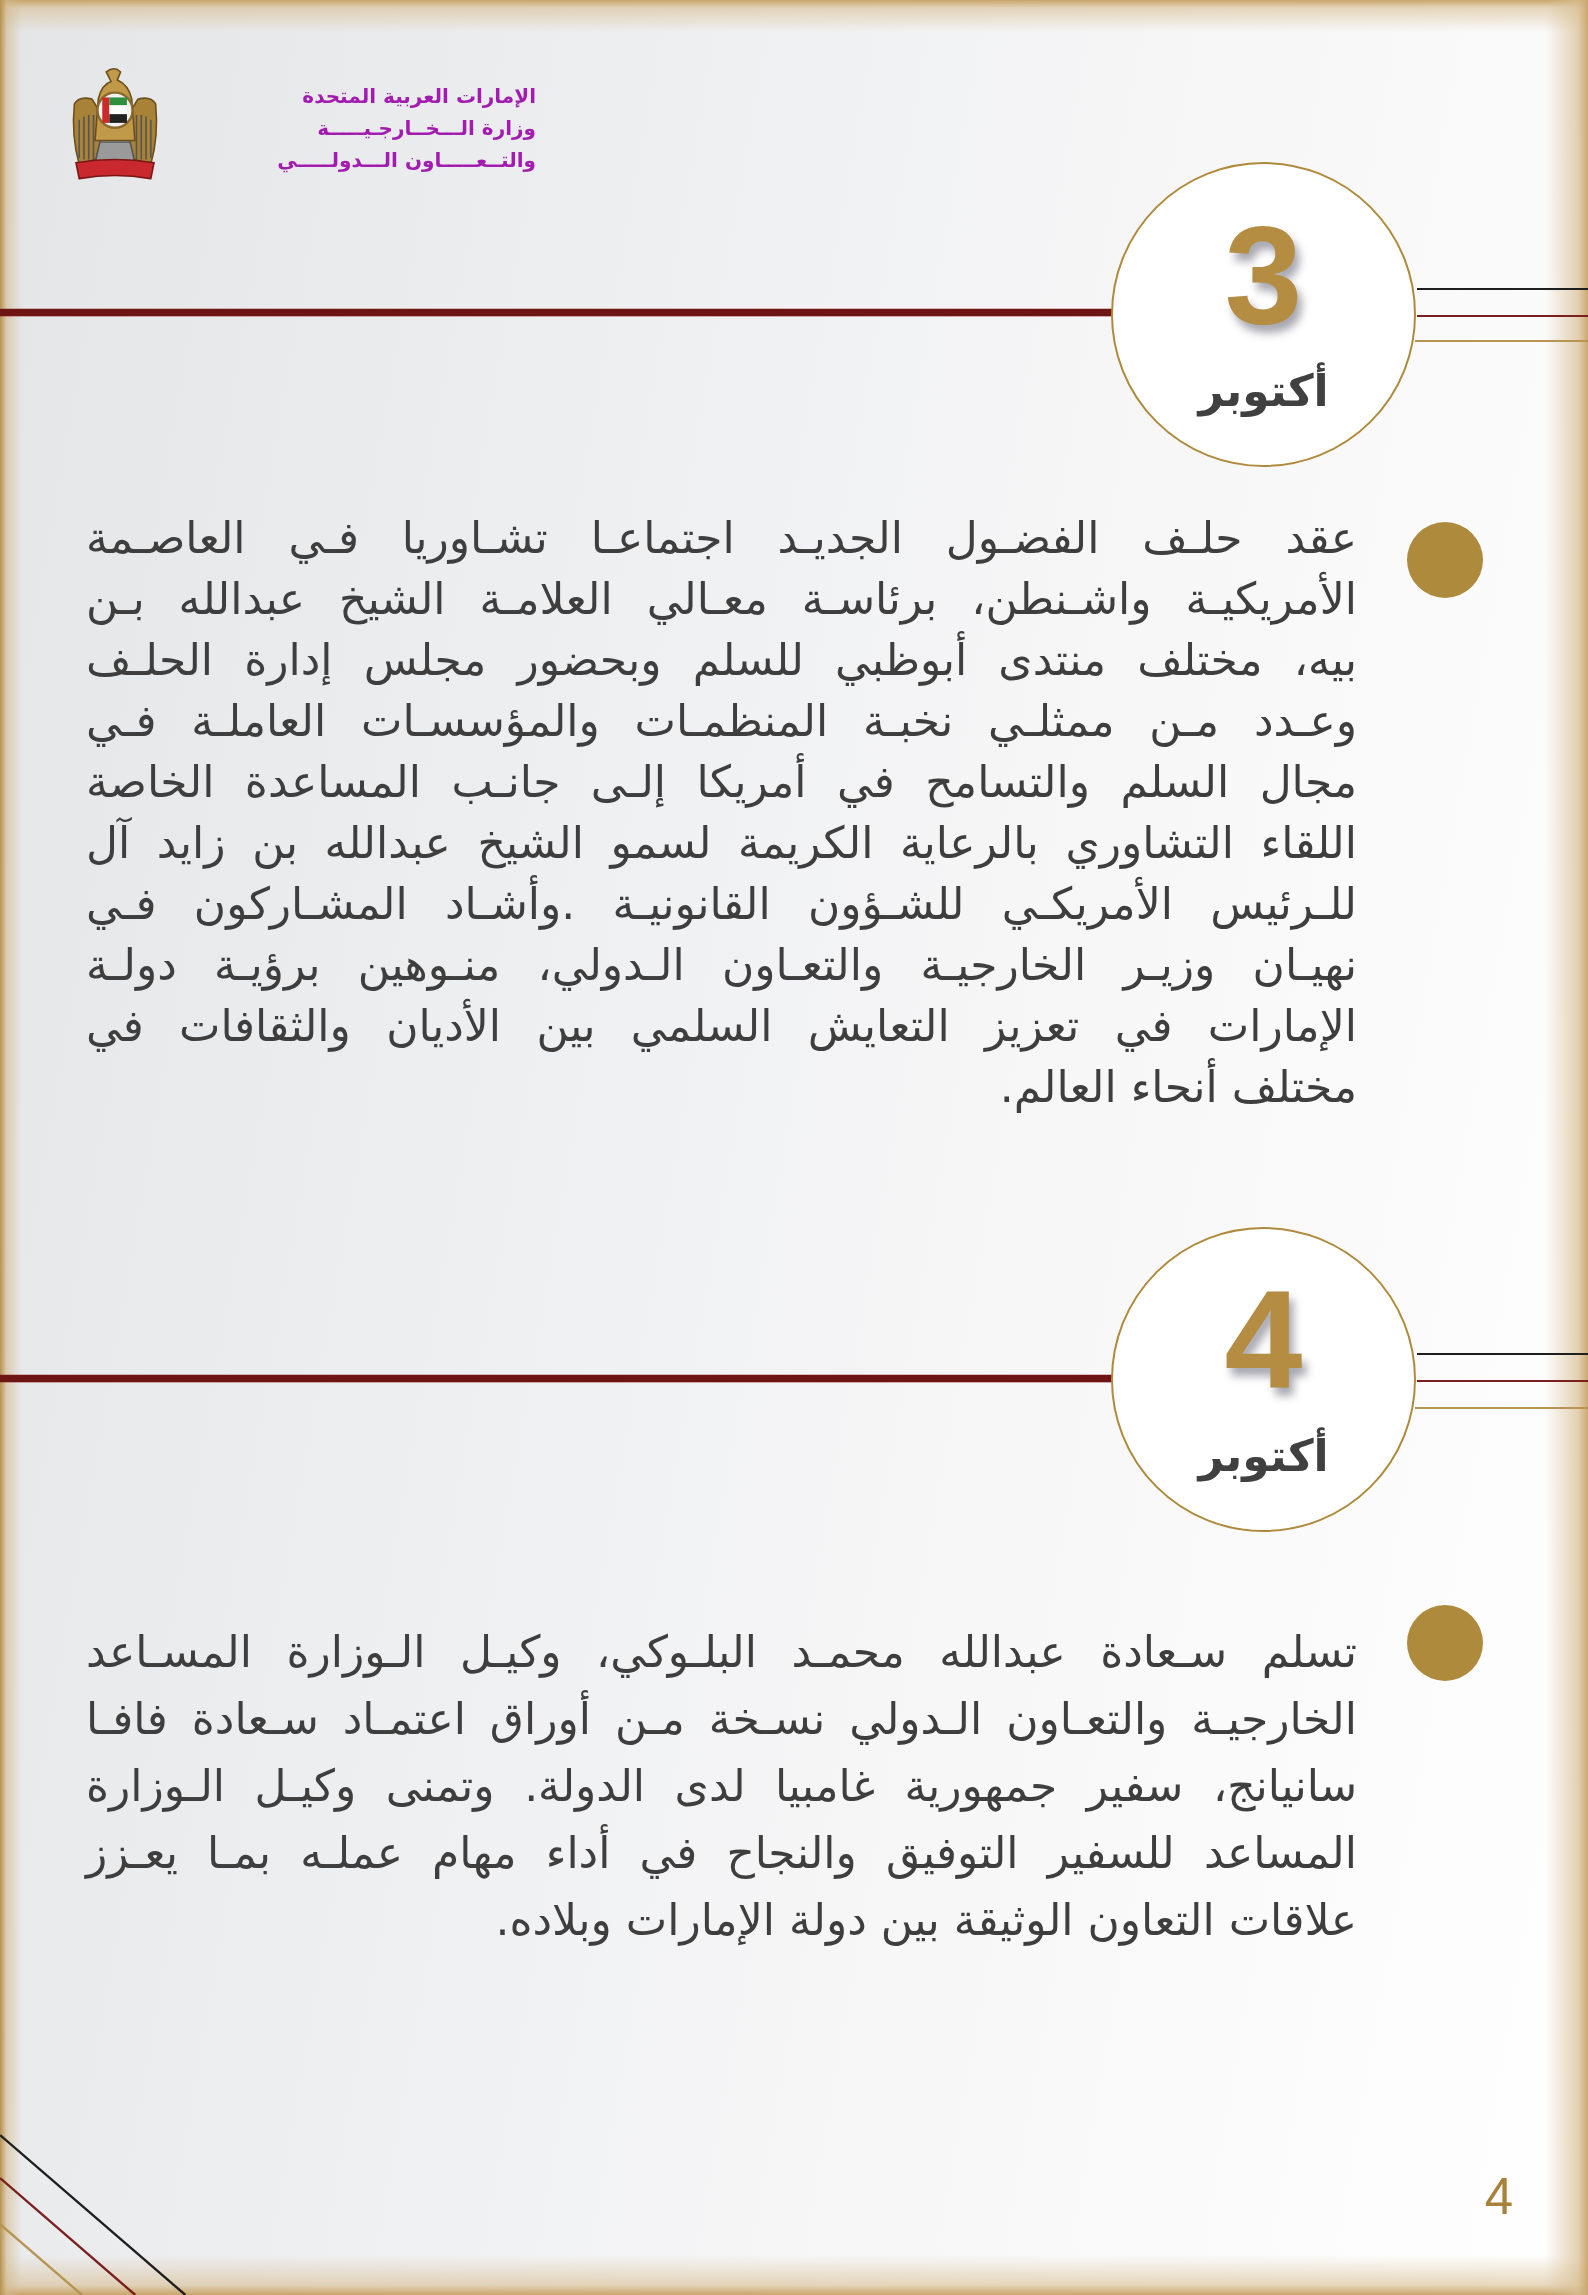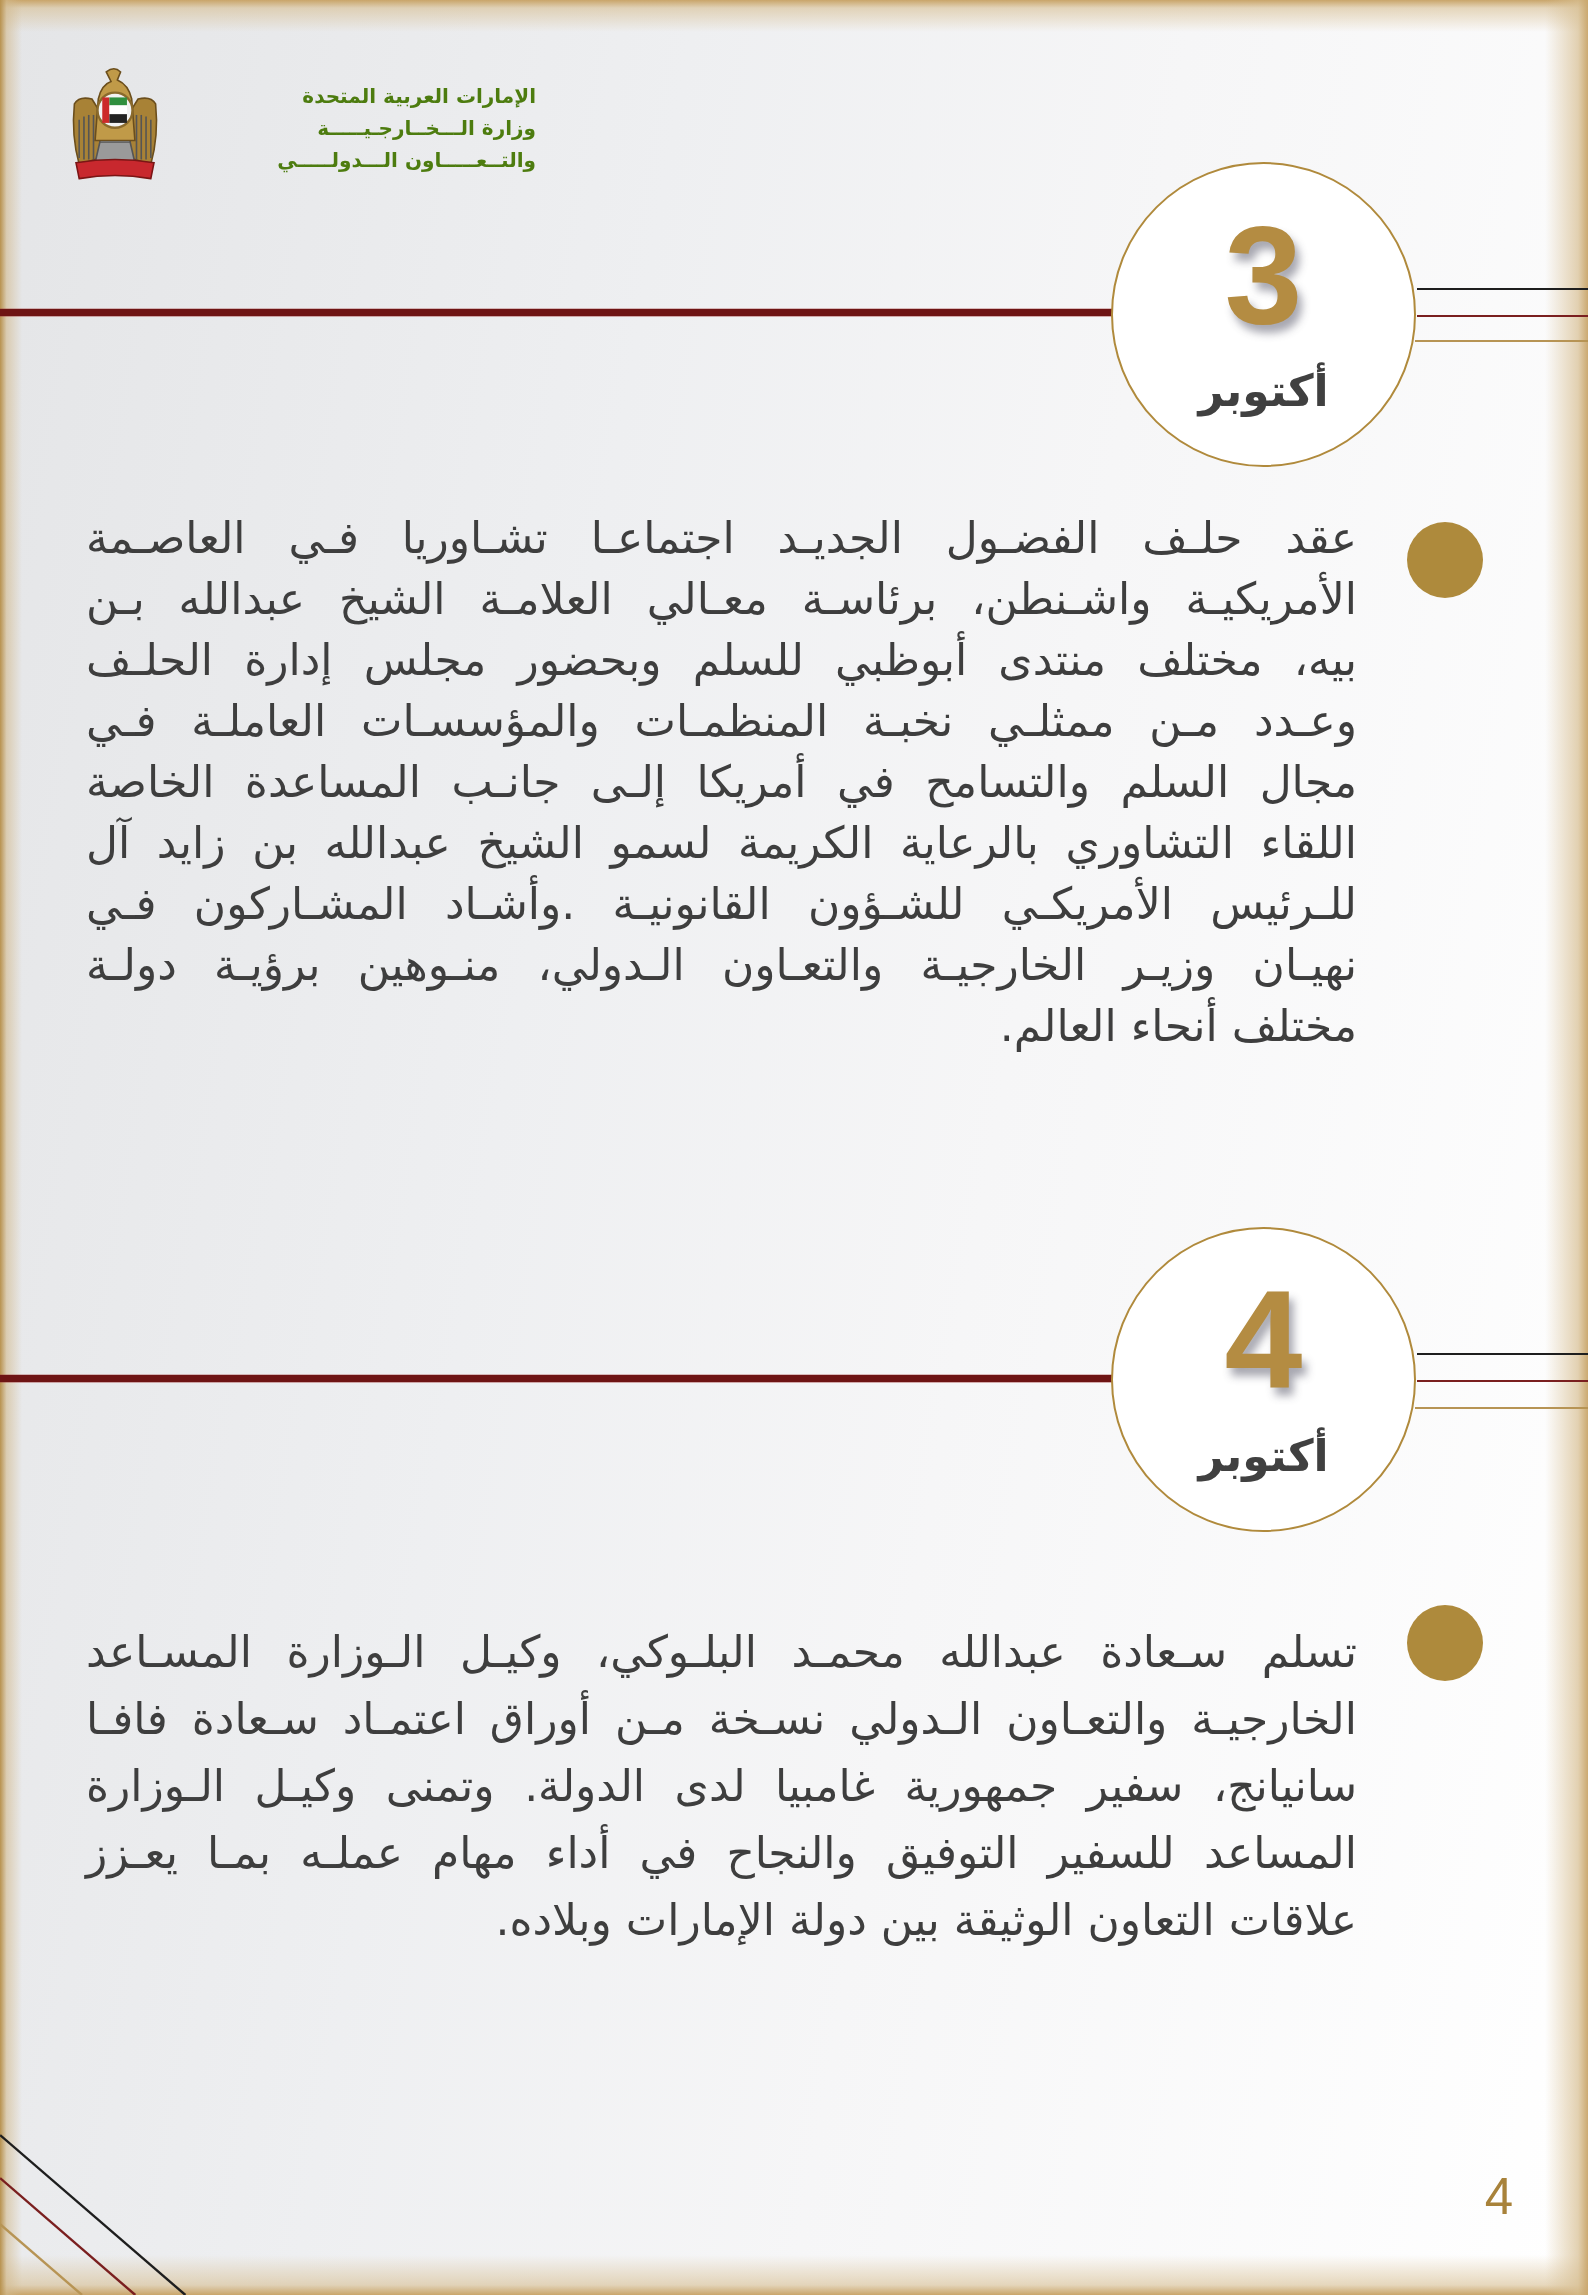--- a/index.html
+++ b/index.html
@@ -15,21 +15,21 @@
     background: linear-gradient(to top, #c9a56a 0%, rgba(215,190,145,0.6) 25%, rgba(240,230,215,0) 100%); }
   .frame-left { left: 0; top: 0; bottom: 0; width: 22px;
     background: linear-gradient(to right, #b8924f 0%, rgba(210,185,140,0.6) 30%, rgba(240,230,215,0) 100%); }
   .frame-right { right: 0; top: 0; bottom: 0; width: 44px;
     background: linear-gradient(to left, #c9a56a 0%, rgba(215,190,145,0.7) 25%, rgba(240,230,215,0) 100%); }
 
   
   .logo { position: absolute; left: 68px; top: 64px; width: 477px; height: 127px; }
   .emblem { position: absolute; left: 0; top: 0; width: 94px; height: 121px; }
   .logo-text { position: absolute; left: 111px; top: 16px; width: 357px;
-    direction: rtl; text-align: right; color: #4d7c0f;
+    direction: rtl; text-align: right; color: #a21caf;
     font-family: "DejaVu Sans", sans-serif; font-weight: bold; font-size: 20px; line-height: 32px; }
   .logo-text div { white-space: nowrap; }
 
   
   .rule-left { position: absolute; left: 0; height: 7.1px; background: #6e1414;
     box-shadow: 0 0.8px 0 rgba(160,60,60,0.5), 0 -0.8px 0 rgba(160,60,60,0.4); }
   .rule-right { position: absolute; height: 1.6px; right: 0; }
   .rule-black { background: #1e1e1e; }
   .rule-red { background: #7a1f1f; height: 2.4px; }
   .rule-gold { background: #b79454; height: 2.4px; }
@@ -114,20 +114,21 @@
 
 <div class="para para-1">
   <span class="line">عقد حلـف الفضـول الجديـد اجتماعـا تشـاوريا فـي العاصـمة</span>
   <span class="line">الأمريكيـة واشـنطن، برئاسـة معـالي العلامـة الشيخ عبدالله بـن</span>
   <span class="line">بيه، مختلف منتدى أبوظبي للسلم وبحضور مجلس إدارة الحلـف</span>
   <span class="line">وعـدد مـن ممثلـي نخبـة المنظمـات والمؤسسـات العاملـة فـي</span>
   <span class="line">مجال السلم والتسامح في أمريكا إلـى جانـب المساعدة الخاصة</span>
   <span class="line">اللقاء التشاوري بالرعاية الكريمة لسمو الشيخ عبدالله بن زايد آل</span>
   <span class="line">للـرئيس الأمريكـي للشـؤون القانونيـة  .وأشـاد المشـاركون فـي</span>
   <span class="line">نهيـان وزيـر الخارجيـة والتعـاون الـدولي، منـوهين برؤيـة دولـة</span>
+  <span class="line">الإمارات في تعزيز التعايش السلمي بين الأديان والثقافات في</span>
   <span class="line last">مختلف أنحاء العالم.</span>
 </div>
 
 <div class="rule-left" style="top:1375px; width:1112px;"></div>
 <div class="rule-right rule-black" style="top:1353px; left:1417px;"></div>
 <div class="rule-right rule-red" style="top:1380px; left:1417px;"></div>
 <div class="rule-right rule-gold" style="top:1407px; left:1415px;"></div>
 
 <div class="date-circle" style="left:1111px; top:1227px;">
   <div class="date-number">4</div>

